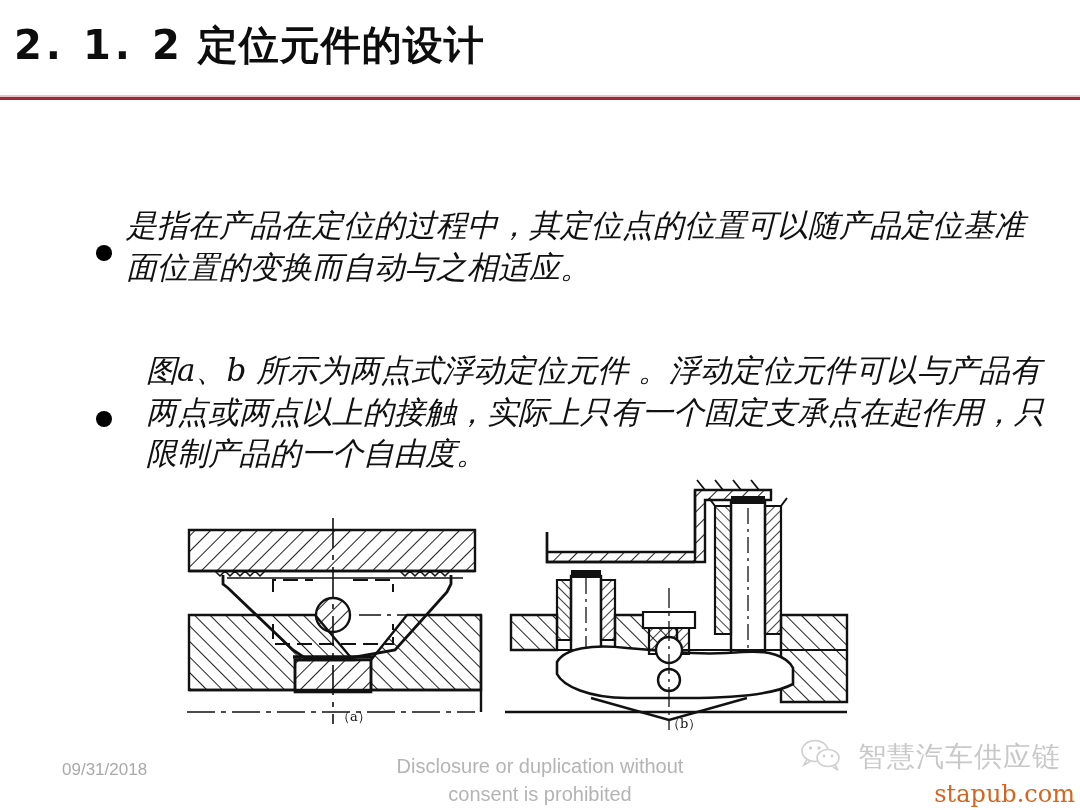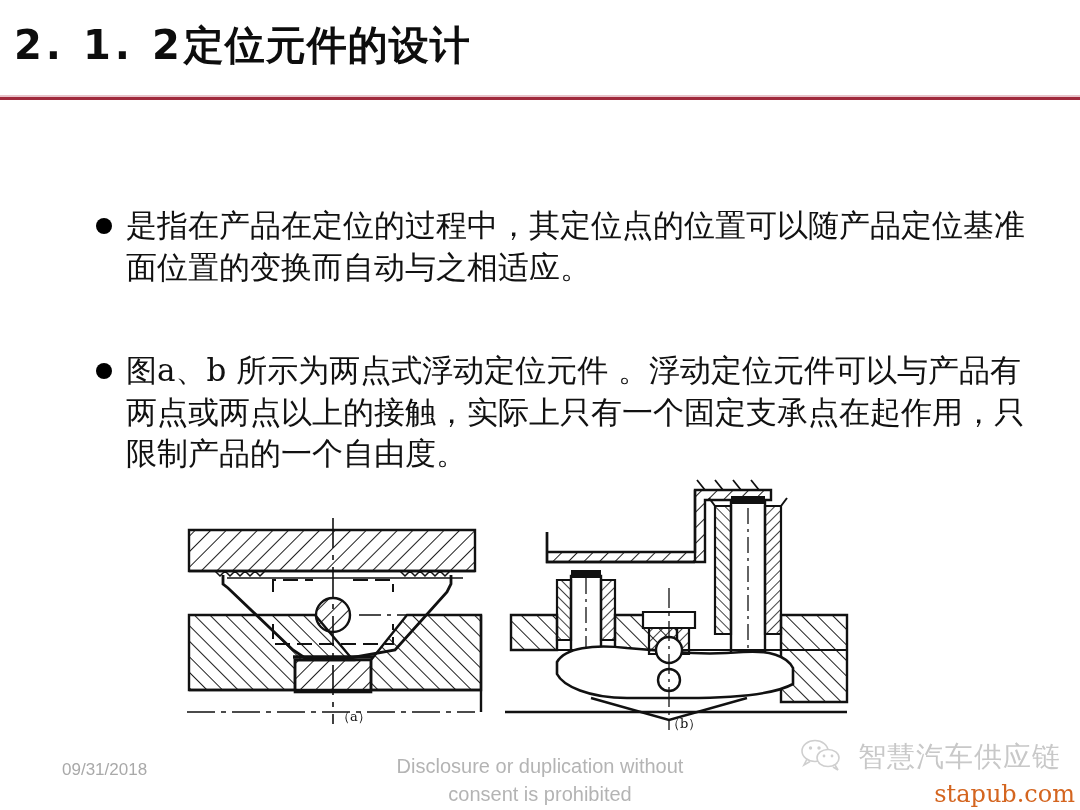--- a/index.html
+++ b/index.html
@@ -25,20 +25,21 @@
     top: 18px;
     font-size: 40px;
     font-weight: bold;
     color: #0d0d0d;
     letter-spacing: 1px;
     white-space: nowrap;
     font-family: "DejaVu Sans", "Liberation Sans", sans-serif;
   }
   .title .num {
     letter-spacing: 4px;
+    margin-right: 14px;
   }
   .title-rule {
     position: absolute;
     left: 0;
     top: 97px;
     width: 1080px;
     height: 3px;
     background: #a02a3c;
   }
   .title-rule-soft {
@@ -57,24 +58,25 @@
     top: 134px;
     font-size: 27px;
     color: #111111;
     font-family: "DejaVu Serif", "Liberation Serif", serif;
     white-space: nowrap;
   }
 
   .bullet-block {
     position: absolute;
     display: flex;
-    align-items: flex-start;
+    align-items: center;
+    font-style: italic;
   }
   .bullet-1 { left: 96px; top: 205px; width: 950px; }
-  .bullet-2 { left: 96px; top: 350px; width: 950px; }
+  .bullet-2 { left: 96px; top: 350px; width: 950px; gap: 20px; }
 
   .bullet-dot {
     flex: 0 0 auto;
     width: 16px;
     height: 16px;
     border-radius: 50%;
     background: #000000;
     margin-top: 13px;
     margin-right: 14px;
   }

